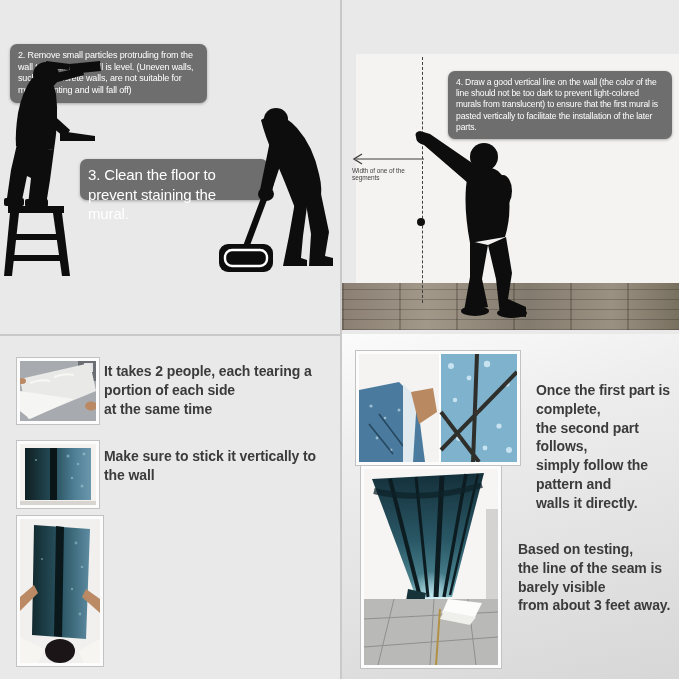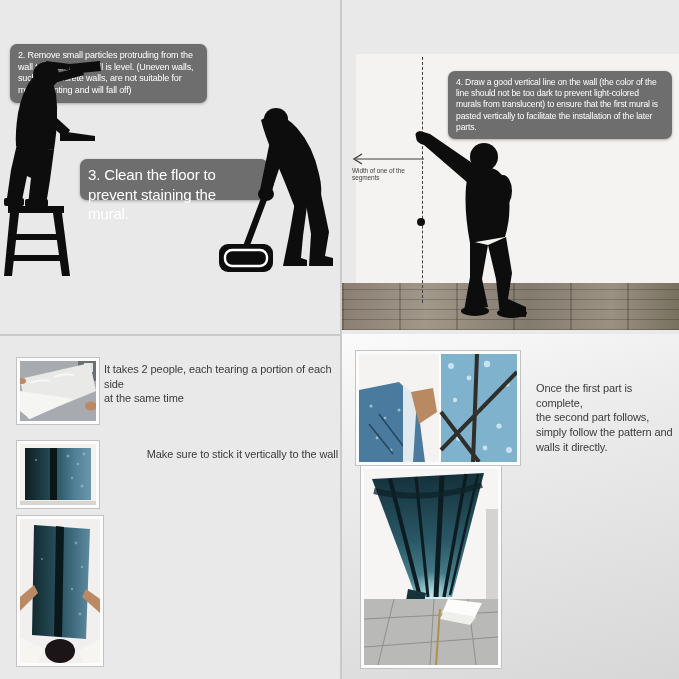--- a/index.html
+++ b/index.html
@@ -21,25 +21,25 @@
     position:absolute;background:#6e6e6e;color:#fff;border-radius:7px;
     padding:6px 8px;box-sizing:border-box;line-height:1.3;
     box-shadow:0 1px 3px rgba(0,0,0,.3);letter-spacing:-0.15px;
     white-space:normal;
   }
   #box-step2{left:10px;top:12px;width:197px;min-height:53px;font-size:9px;margin-top:32px;}
   #box-step3{left:80px;top:159px;width:188px;height:41px;font-size:15px;}
   #box-step4{left:448px;top:71px;width:224px;min-height:55px;font-size:8.6px;}
 
   .caption{
-    position:absolute;color:#3b3b3b;font-size:11px;line-height:1.34;
-    white-space:pre-line;letter-spacing:-0.1px;
+    position:absolute;color:#3b3b3b;font-size:14px;line-height:1.34;
+    white-space:pre-line;letter-spacing:-0.1px;font-weight:bold;
   }
   #cap1{left:104px;top:362px;width:234px;}
-  #cap2{left:104px;top:447px;width:234px;text-align:right;}
+  #cap2{left:104px;top:447px;width:234px;}
   #cap3{left:104px;top:528px;width:240px;}
   #cap4{left:536px;top:381px;width:142px;}
   #cap5{left:518px;top:540px;width:160px;}
 
   .photo{
     position:absolute;border:3px solid #fcfcfc;box-shadow:0 0 0 1px #c2c2c2;
     background:#fff;
   }
   .photo svg{display:block;}
   #photo1{left:17px;top:358px;}
@@ -281,14 +281,17 @@
     </svg>
   </div>
 
   <div id="cap1" class="caption">It takes 2 people, each tearing a portion of each side
  at the same time</div>
   <div id="cap2" class="caption">Make sure to stick it vertically to the wall</div>
   <div id="cap4" class="caption">Once the first part is complete,
 the second part follows,
 simply follow the pattern and
 walls it directly.</div>
+  <div id="cap5" class="caption">Based on testing,
+the line of the seam is barely visible
+from about 3 feet away.</div>
 
 </div>
 
 </body></html>

